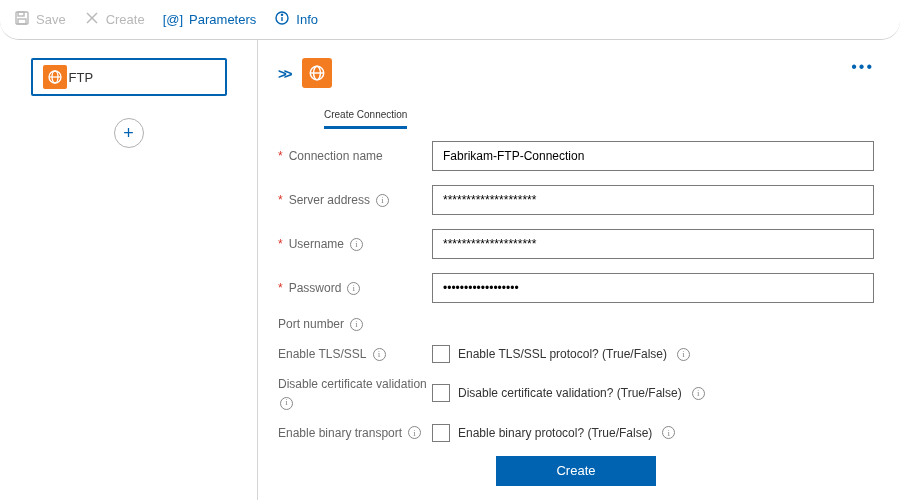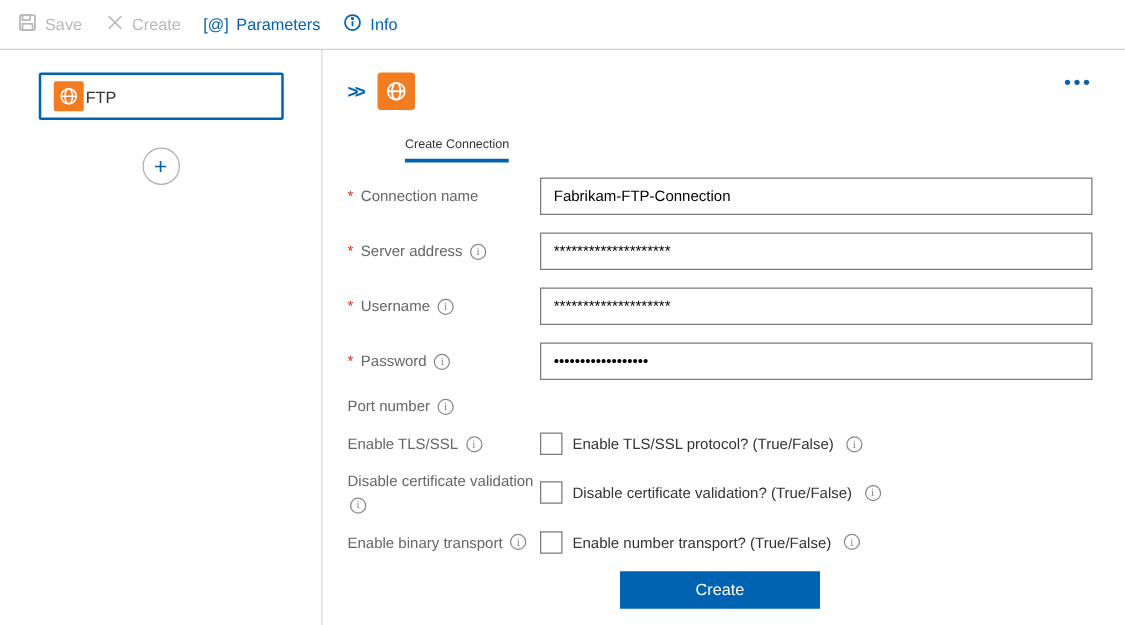--- a/index.html
+++ b/index.html
@@ -11,20 +11,21 @@
     --sidebar-border: #D5D5D5;
     --focus: #0063B1;
   }
   * { box-sizing: border-box; font-family: "Segoe UI", Arial, sans-serif; }
   body { margin:0; width:900px; height:500px; font-size:13px; color:var(--text); background:#fff; }
 
   
   .toolbar {
     height:40px; display:flex; align-items:center; gap:18px; padding:0 14px;
     border-bottom:1px solid var(--border);
+    border-radius:19px;
   }
   .toolbar-item { display:flex; align-items:center; gap:6px; color:#555; }
   .toolbar-item.disabled { color:#b8b8b8; }
   .toolbar-item svg { width:16px; height:16px; }
   .toolbar-item.blue { color:var(--accent); }
   .toolbar-item.blue svg { stroke: var(--accent); }
   .toolbar-label { font-size:13px; }
 
   
   .main { display:flex; height:460px; }
@@ -254,21 +255,21 @@
       </div>
 
       <div class="form-row">
         <div class="label-cell">
           <span>Enable binary transport</span>
           <span class="info-icon">i</span>
         </div>
         <div class="control-cell">
           <div class="checkbox-row">
             <span class="checkbox"></span>
-            <span>Enable number transport? (True/False)</span>
+            <span>Enable binary protocol? (True/False)</span>
             <span class="info-icon">i</span>
           </div>
         </div>
       </div>
 
       <div class="btn-row">
         <button class="primary-btn">Create</button>
       </div>
 
     </div>

